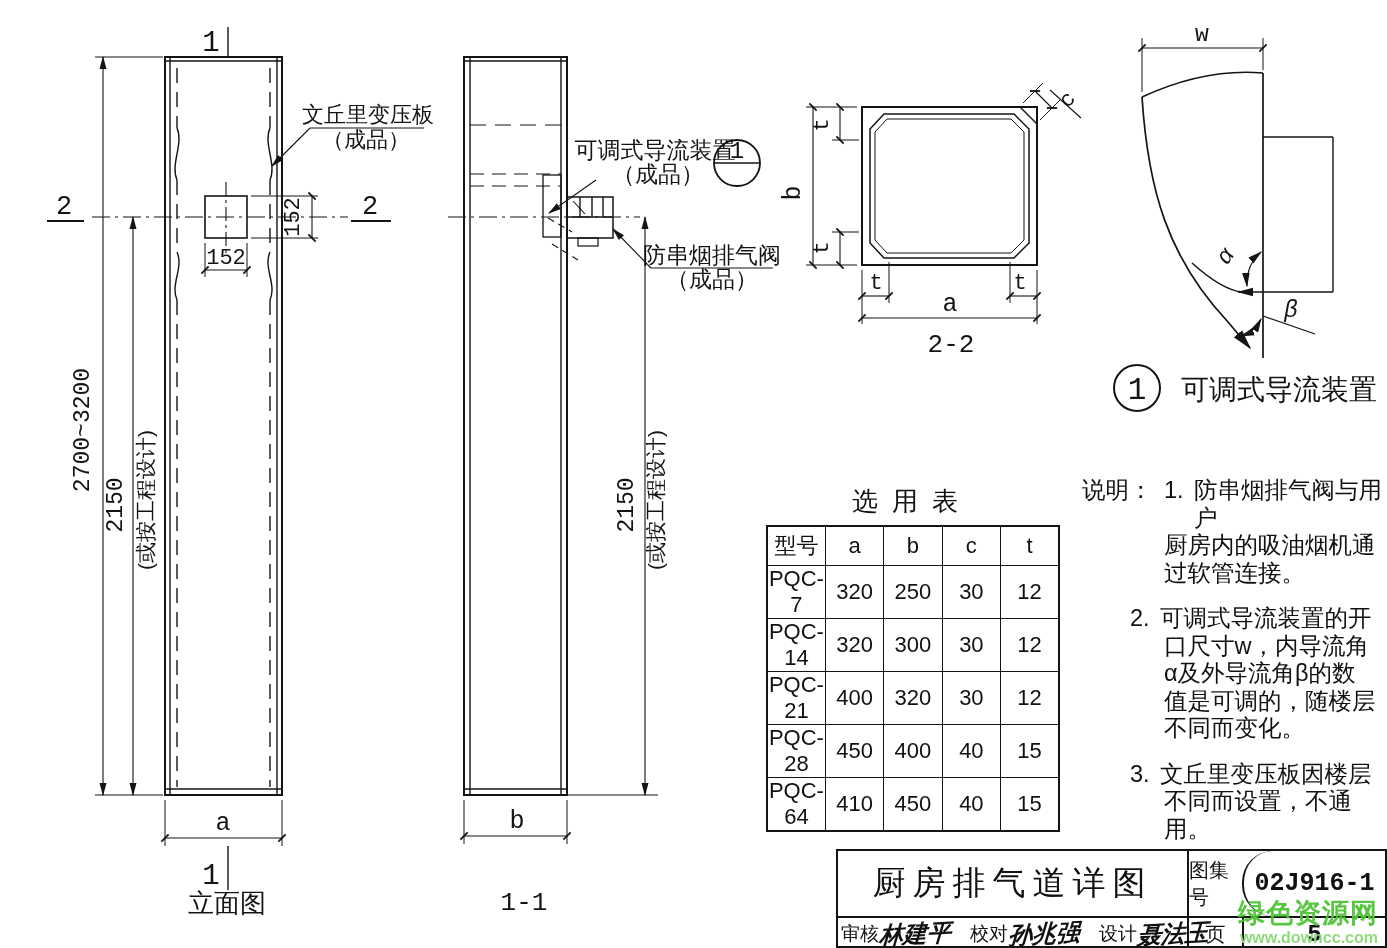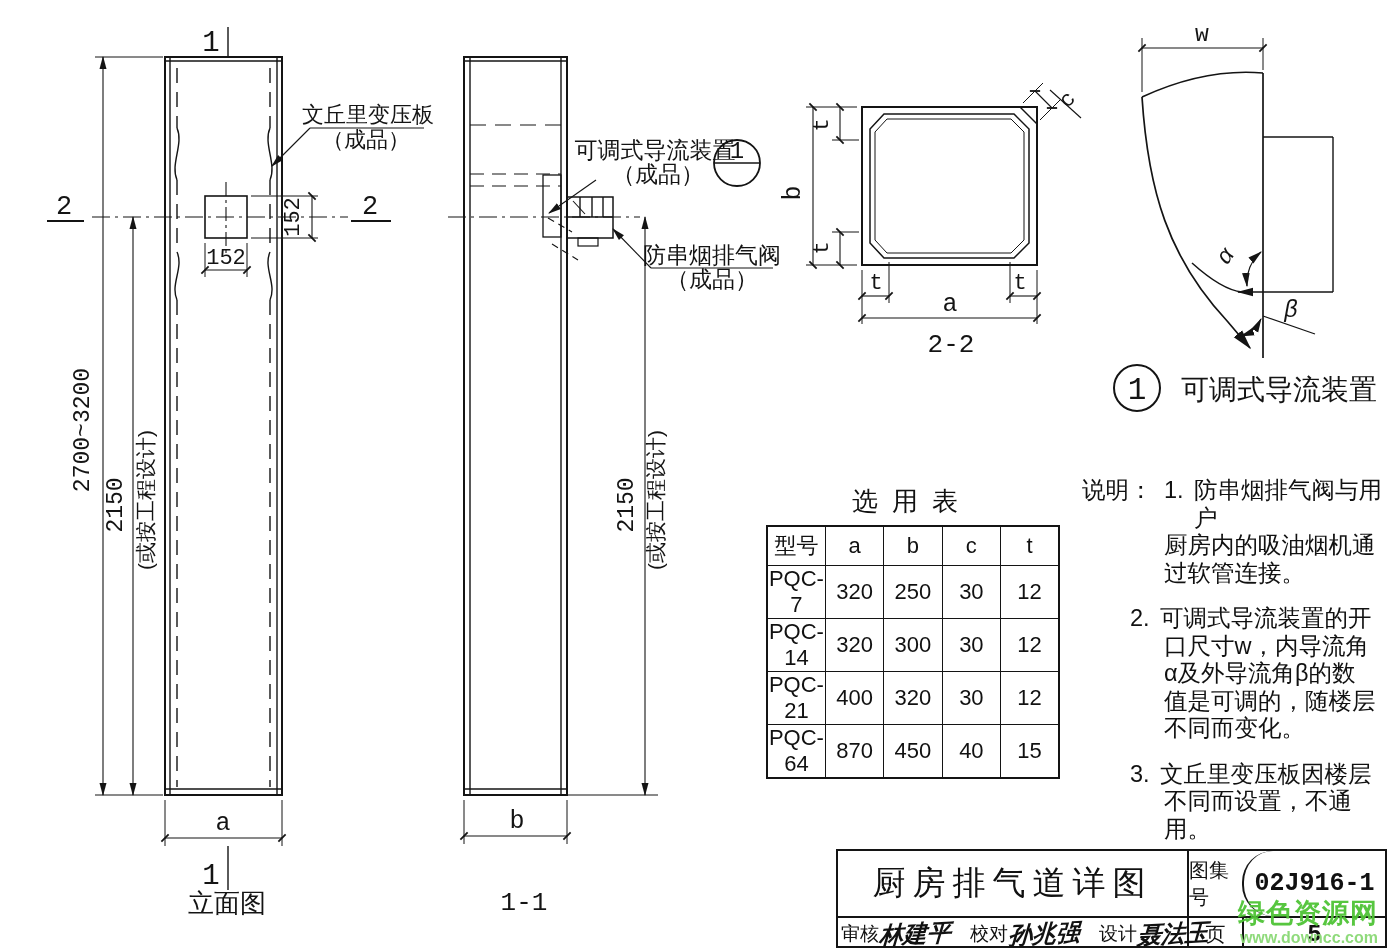--- a/index.html
+++ b/index.html
@@ -277,22 +277,29 @@
       <td>12</td>
     </tr>
     <tr>
       <td>PQC-21</td>
       <td>400</td>
       <td>320</td>
       <td>30</td>
       <td>12</td>
     </tr>
     <tr>
+      <td>PQC-28</td>
+      <td>450</td>
+      <td>400</td>
+      <td>40</td>
+      <td>15</td>
+    </tr>
+    <tr>
       <td>PQC-64</td>
-      <td>870</td>
+      <td>410</td>
       <td>450</td>
       <td>40</td>
       <td>15</td>
     </tr>
   </tbody>
     </table>
 </div>
 
 <div class="notes">
   <div class="note-item1">

